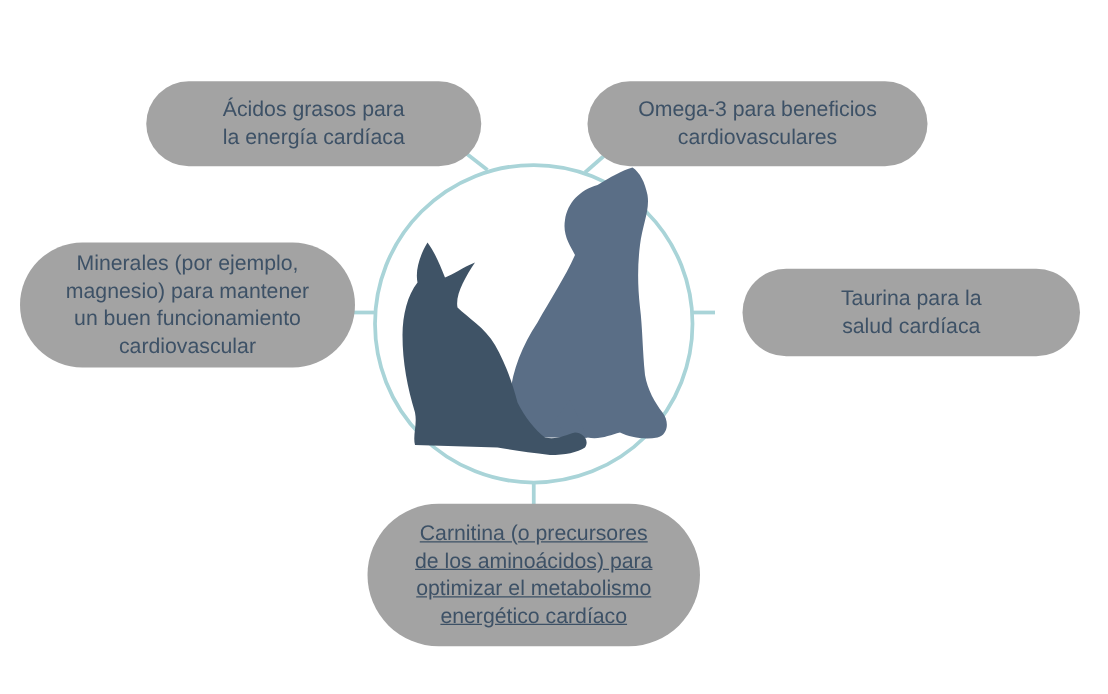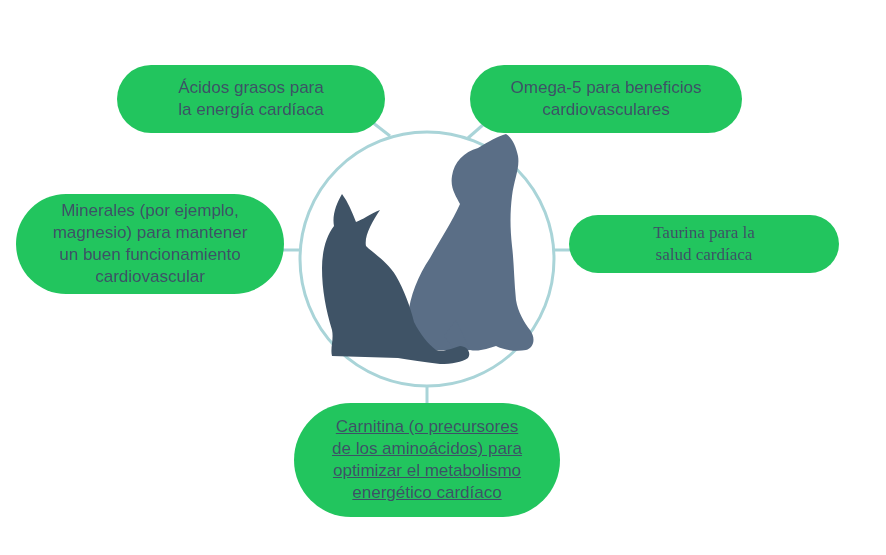--- a/index.html
+++ b/index.html
@@ -1,18 +1,18 @@
 <!DOCTYPE html>
 <html><head>
 <meta charset="utf-8">
 <style>
   html,body{margin:0;padding:0;background:#ffffff;}
   body{width:886px;height:555px;position:relative;overflow:hidden;font-family:"Liberation Sans",sans-serif;}
   svg.lines{position:absolute;left:0;top:0;}
-  .pill{position:absolute;background:#22c55e;color:#3d5166;display:flex;align-items:center;justify-content:center;text-align:center;font-size:17px;line-height:22px;box-sizing:border-box;}
+  .pill{position:absolute;background:#a3a3a3;color:#3d5166;display:flex;align-items:center;justify-content:center;text-align:center;font-size:17px;line-height:22px;box-sizing:border-box;}
   .pill span{white-space:pre-line;}
 </style>
 </head>
 <body>
 
 <svg class="lines" width="886" height="555">
   <circle cx="427" cy="259" r="127" fill="none" stroke="#a9d4d8" stroke-width="3"></circle>
   <line x1="372" y1="122" x2="390" y2="136" stroke="#a9d4d8" stroke-width="3"></line>
   <line x1="484" y1="124" x2="468" y2="138" stroke="#a9d4d8" stroke-width="3"></line>
   <line x1="283" y1="250" x2="300" y2="250" stroke="#a9d4d8" stroke-width="3"></line>
@@ -27,32 +27,32 @@
     <path d="M342 194 C336 204 332 216 334 226 C326 236 322 252 322 268 C322 290 326 310 332 330 C334 340 330 348 332 356 L398 358 C410 360 424 362 440 364 C452 364 462 362 468 358 C472 352 466 346 460 346 C452 348 446 352 436 350 C428 344 420 334 414 322 C410 306 404 290 396 276 C388 262 374 254 366 246 C364 236 372 222 380 210 C370 214 362 220 356 222 C352 212 348 202 342 194 Z"></path>
   </g>
 </svg>
 
 <div class="pill" style="left:117px;top:65px;width:268px;height:68px;border-radius:34px;">
   <span>Ácidos grasos para
 la energía cardíaca</span>
 </div>
 
 <div class="pill" style="left:470px;top:65px;width:272px;height:68px;border-radius:34px;">
-  <span>Omega-5 para beneficios
+  <span>Omega-3 para beneficios
 cardiovasculares</span>
 </div>
 
 <div class="pill" style="left:16px;top:194px;width:268px;height:100px;border-radius:56px;">
   <span>Minerales (por ejemplo,
 magnesio) para mantener
 un buen funcionamiento
 cardiovascular</span>
 </div>
 
-<div class="pill" style="left:569px;top:215px;width:270px;height:58px;border-radius:35px;font-family:Liberation Serif, serif;">
+<div class="pill" style="left:594px;top:215px;width:270px;height:70px;border-radius:35px;">
   <span>Taurina para la
 salud cardíaca</span>
 </div>
 
 <div class="pill" style="left:294px;top:403px;width:266px;height:114px;border-radius:57px;text-decoration:underline;">
   <span>Carnitina (o precursores
 de los aminoácidos) para
 optimizar el metabolismo
 energético cardíaco</span>
 </div>

